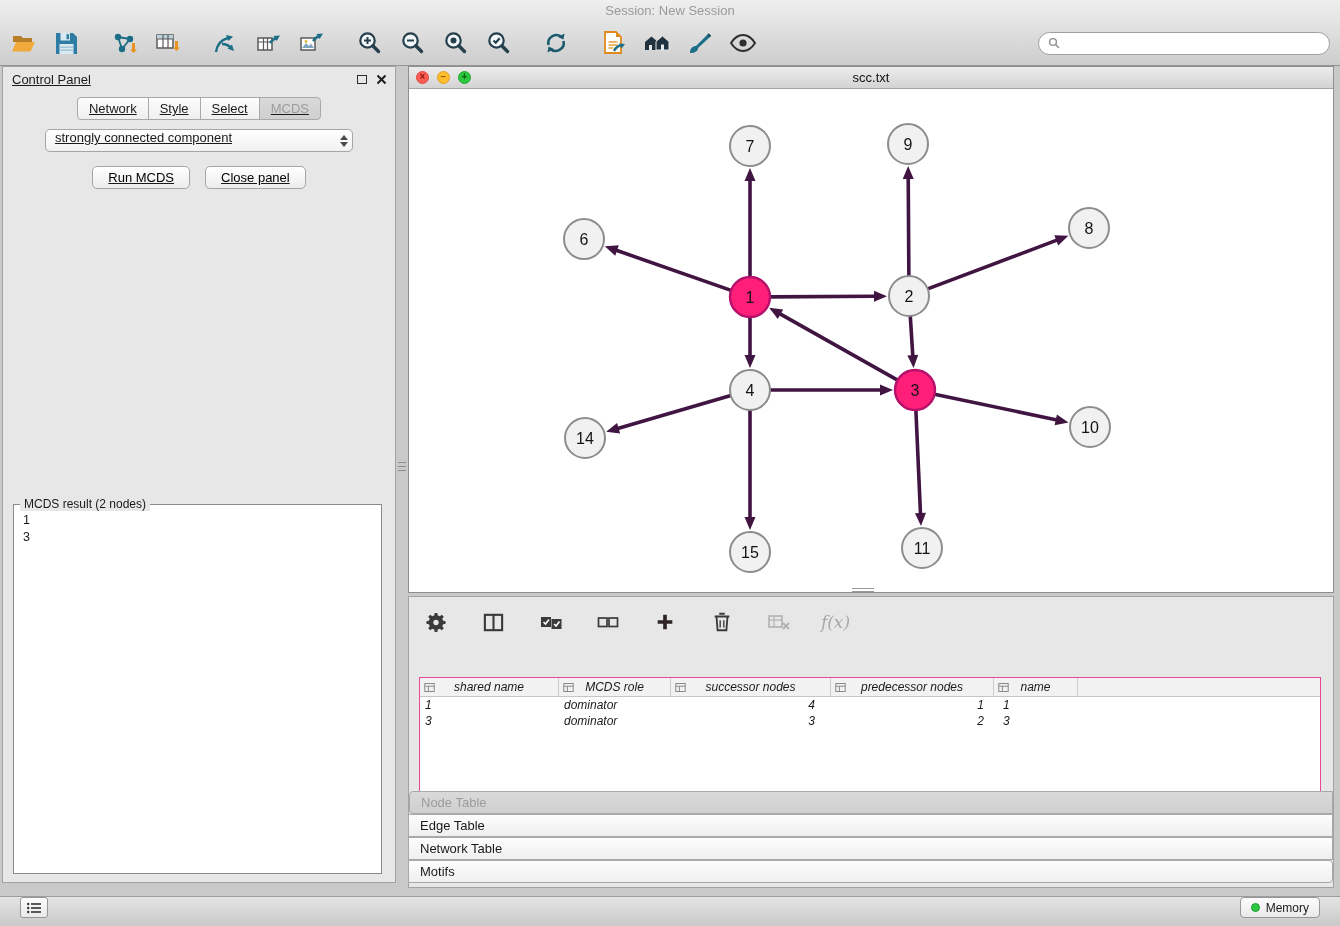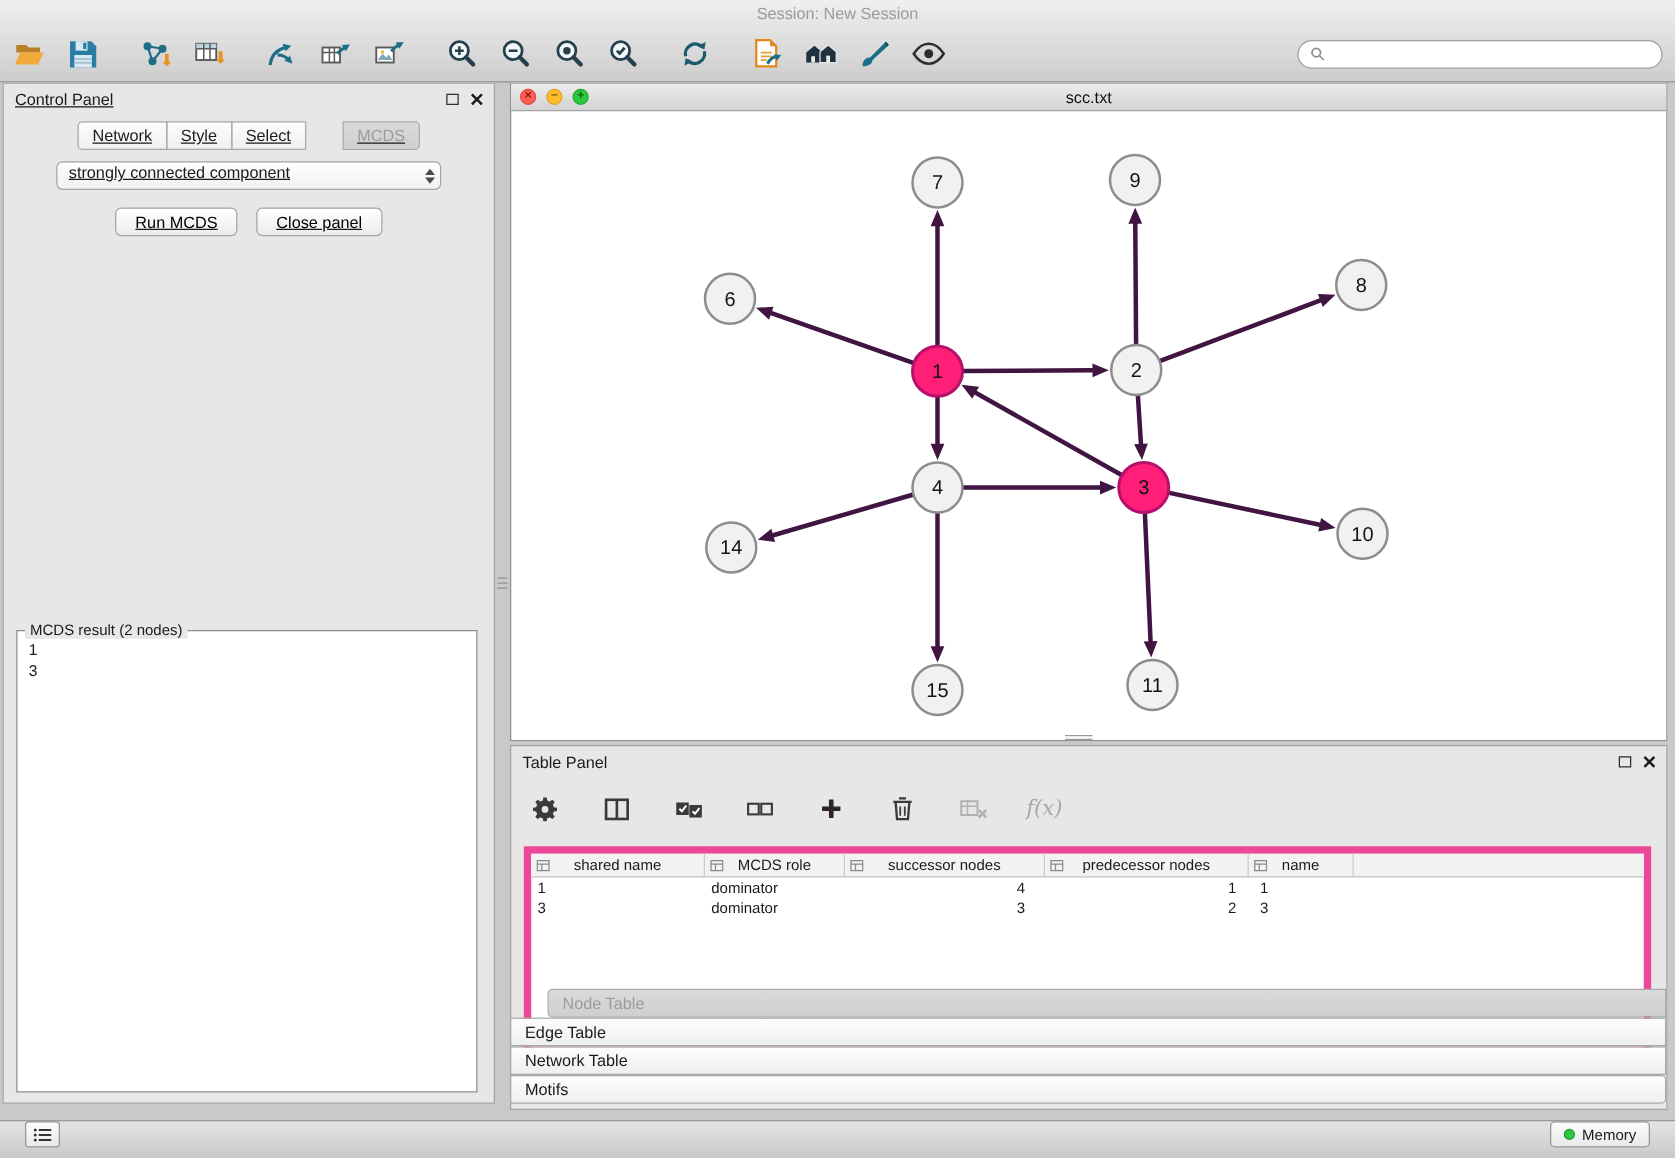--- a/index.html
+++ b/index.html
@@ -30,21 +30,21 @@
   .float-ico { width: 10px; height: 9px; border: 1.5px solid #2c2c2c; display: inline-block; background: transparent; }
 
   
   .control-panel { position: absolute; left: 2px; top: 66px; width: 394px; height: 817px;
     background: #e7e7e7; border: 1px solid #a2a2a2; text-decoration: underline; }
   .cp-tabs { margin-top: 5px; display: flex; justify-content: center; }
   .tab { padding: 3px 11px; font-size: 13px; background: linear-gradient(#fdfdfd, #efefef);
     border: 1px solid #a9a9a9; margin-left: -1px; color: #1a1a1a; cursor: default; }
   .tab:first-child { border-radius: 4px 0 0 4px; margin-left: 0; }
   .tab:last-child { border-radius: 0 4px 4px 0; }
-  .tab.active { background: linear-gradient(#dadada, #cfcfcf); color: #9c9c9c; margin-left: 29px; }
+  .tab.active { background: linear-gradient(#dadada, #cfcfcf); color: #9c9c9c; }
   .cp-opt-label { margin-top: 21px; text-align: center; font-size: 13px; }
   .cp-select { margin: 9px auto 0 auto; width: 308px; height: 23px; background: linear-gradient(#ffffff, #f1f1f1);
     border: 1px solid #a6a6a6; border-radius: 5px; display: flex; }
   .cp-select .sel-label { flex: 1; padding-left: 9px; font-size: 13px; }
   .sel-arrows { width: 17px; height: 100%; display: flex; flex-direction: column; align-items: center;
     justify-content: center; gap: 2px; }
   .sel-arrows .up { width: 0; height: 0; border-left: 4px solid transparent; border-right: 4px solid transparent;
     border-bottom: 5px solid #4a4a4a; }
   .sel-arrows .down { width: 0; height: 0; border-left: 4px solid transparent; border-right: 4px solid transparent;
     border-top: 5px solid #4a4a4a; }
@@ -73,21 +73,21 @@
   #graph { display: block; }
   #graph text { font-family: "Liberation Sans", sans-serif; }
 
   
   .table-panel { position: absolute; left: 408px; top: 596px; width: 926px; height: 292px;
     background: #e7e7e7; border: 1px solid #a2a2a2; }
   .tp-toolbar { margin-top: 7px; height: 36px; display: flex; align-items: center; gap: 32px; padding-left: 15px; }
   .tp-tool { width: 25px; height: 28px; display: flex; align-items: center; justify-content: center; }
   .fx-label { font-family: "DejaVu Serif", serif; font-style: italic; font-size: 17px; color: #a8a8a8; }
   .tp-table { position: absolute; left: 10px; right: 12px; top: 80px; bottom: 43px;
-    background: #ffffff; border: 6px solid #ec4899; }
+    background: #ffffff; border: 1px solid #ec4899; font-style: italic; }
   .tp-head { display: flex; height: 19px; background: #f2f2f2; border-bottom: 1px solid #c6c6c6; }
   .th { position: relative; display: flex; align-items: center; justify-content: center;
     font-size: 12px; border-right: 1px solid #cccccc; }
   .th .col-ico { position: absolute; left: 4px; top: 4px; }
   .tr { display: flex; height: 16px; font-size: 12px; align-items: center; }
   .td { overflow: hidden; white-space: nowrap; }
   .c0 { width: 139px; } .c1 { width: 112px; } .c2 { width: 160px; } .c3 { width: 163px; } .c4 { width: 84px; }
   .c5 { flex: 1; border-right: none; }
   .td.c0, .td.c1 { padding-left: 5px; }
   .td.c2 { text-align: right; padding-right: 16px; }
@@ -396,29 +396,20 @@
     <i></i>
     <i></i>
     <i></i>
   </div>
 <div class="h-grip">
     <i></i>
     <i></i>
   </div>
 
 <div class="table-panel">
-  <div class="panel-header">
-    <span>Table Panel</span>
-    <span class="ph-icons">
-      <span class="float-ico"></span>
-      <svg width="11" height="11" viewBox="0 0 11 11">
-        <path d="M1.5 1.5l8 8M9.5 1.5l-8 8" stroke="#1d1d1d" stroke-width="2"></path>
-      </svg>
-    </span>
-  </div>
 
   <div class="tp-toolbar">
     <div class="tp-tool">
       <svg width="23" height="23" viewBox="0 0 24 24">
         <path fill="#3a3a3a" d="M21.5 13.4v-2.8l-2.6-.4a7 7 0 0 0-.9-2.1l1.6-2.2-2-2-2.2 1.6a7 7 0 0 0-2.1-.9L12.9 2h-2.8l-.4 2.6a7 7 0 0 0-2.1.9L5.4 3.9l-2 2L5 8.1a7 7 0 0 0-.9 2.1l-2.6.4v2.8l2.6.4a7 7 0 0 0 .9 2.1l-1.6 2.2 2 2 2.2-1.6a7 7 0 0 0 2.1.9l.4 2.6h2.8l.4-2.6a7 7 0 0 0 2.1-.9l2.2 1.6 2-2-1.6-2.2a7 7 0 0 0 .9-2.1z"></path>
         <circle cx="11.5" cy="12" r="2.8" fill="#e7e7e7"></circle>
       </svg>
     </div>
     <div class="tp-tool">
       <svg width="23" height="23" viewBox="0 0 24 24">

